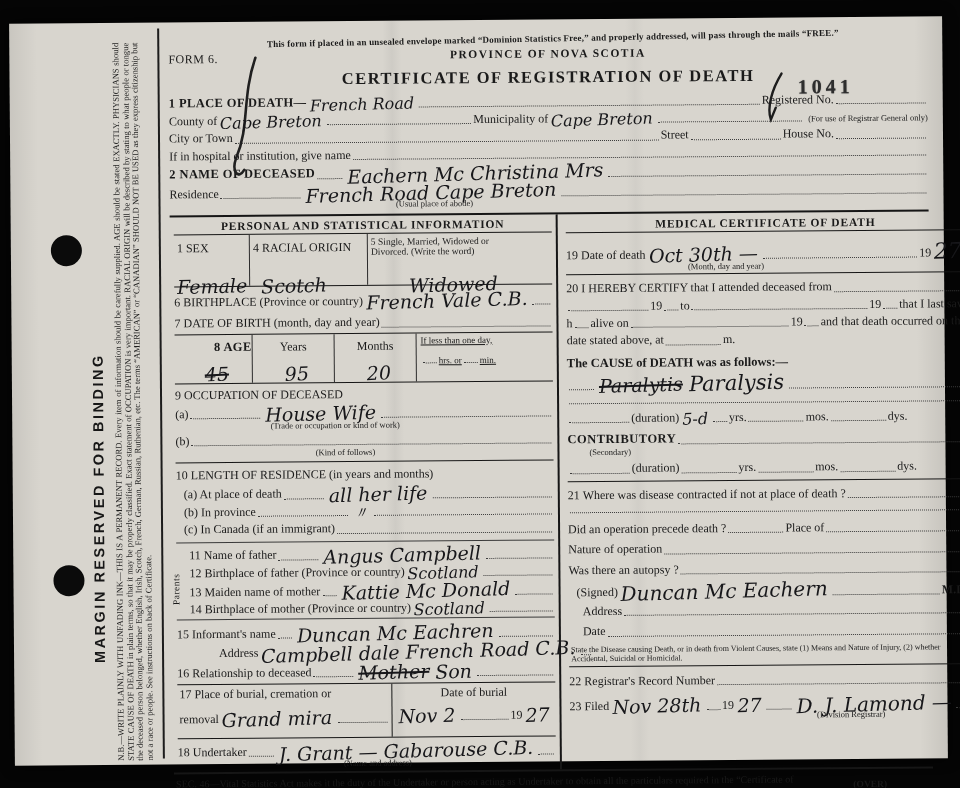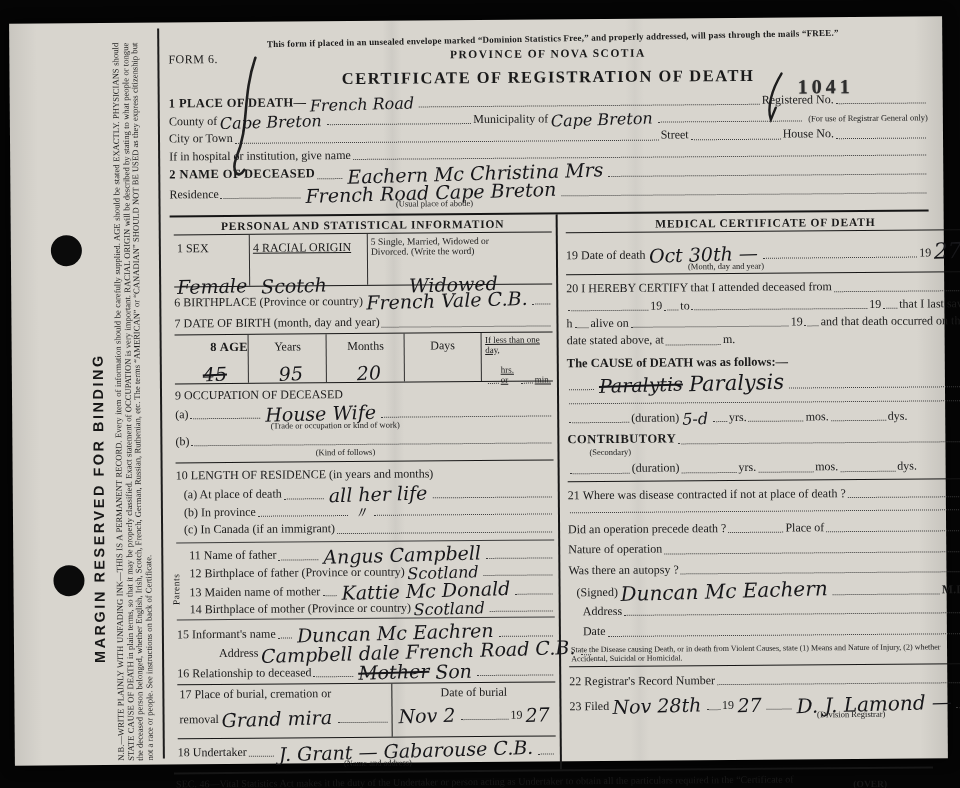--- a/index.html
+++ b/index.html
@@ -44,21 +44,21 @@
   .smc { font-size:8.5px; text-align:center; }
 
   .columns { display:flex; margin-top:5px; border-top:2px solid #161616; border-bottom:2px solid #161616; }
   .colL { width:388px; border-right:2px solid #161616; padding:0 4px 0 4px; }
   .colR { flex:1; padding:1px 2px 0 8px; }
   .sechead { text-align:center; font-weight:bold; font-size:11.5px; letter-spacing:.8px; padding:3px 0 2px; border-bottom:1.5px solid #161616; }
 
   .sexrow { display:flex; border-bottom:1.5px solid #161616; height:52px; }
   .sexcell { position:relative; padding:3px 3px 0 3px; border-right:1px solid #2c2c2c; }
   .sexcell:last-child { border-right:none; }
-  .sc1 { width:76px; } .sc2 { width:118px;text-decoration:underline; } .sc3 { flex:1; }
+  .sc1 { width:76px; } .sc2 { width:118px; } .sc3 { flex:1; }
   .cellhw { position:absolute; bottom:-7px; }
 
   .agerow { display:flex; border-top:1.5px solid #161616; border-bottom:1.5px solid #161616; height:50px; margin-top:3px; }
   .agecell { position:relative; border-right:1px solid #2c2c2c; padding-top:2px; text-align:center; }
   .agecell:last-child { border-right:none; }
   .ac1{width:78px; text-align:right; padding-left:3px;} .ac2{width:82px} .ac3{width:82px} .ac4{width:80px} .ac5{flex:1; text-align:left; padding:2px 2px 0 4px;text-decoration:underline;}
   .agehw { position:absolute; bottom:2px; left:50%; transform:translateX(-50%) rotate(-2deg); }
 
   .parents { display:flex; border-top:1px solid #3a3a3a; border-bottom:1px solid #3a3a3a; margin-top:5px; padding:1px 0 3px 0; }
   .plabel { width:13px; position:relative; }
@@ -193,23 +193,20 @@
               <span class="hw big agehw strike">45</span>
             </div>
             <div class="agecell ac2">
               <span class="lbl">Years</span>
               <span class="hw big agehw">95</span>
             </div>
             <div class="agecell ac3">
               <span class="lbl">Months</span>
               <span class="hw big agehw">20</span>
             </div>
-            <div class="agecell ac4">
-              <span class="lbl">Days</span>
-            </div>
             <div class="agecell ac5">
               <div class="sm" style="font-size:9px;">If less than one day,</div>
               <div class="frow" style="margin-top:10px;">
                 <span class="dotsf w14"></span>
                 <span class="sm" style="font-size:9px;">hrs. or</span>
                 <span class="dotsf w14"></span>
                 <span class="sm" style="font-size:9px;">min.</span>
               </div>
             </div>
           </div>

